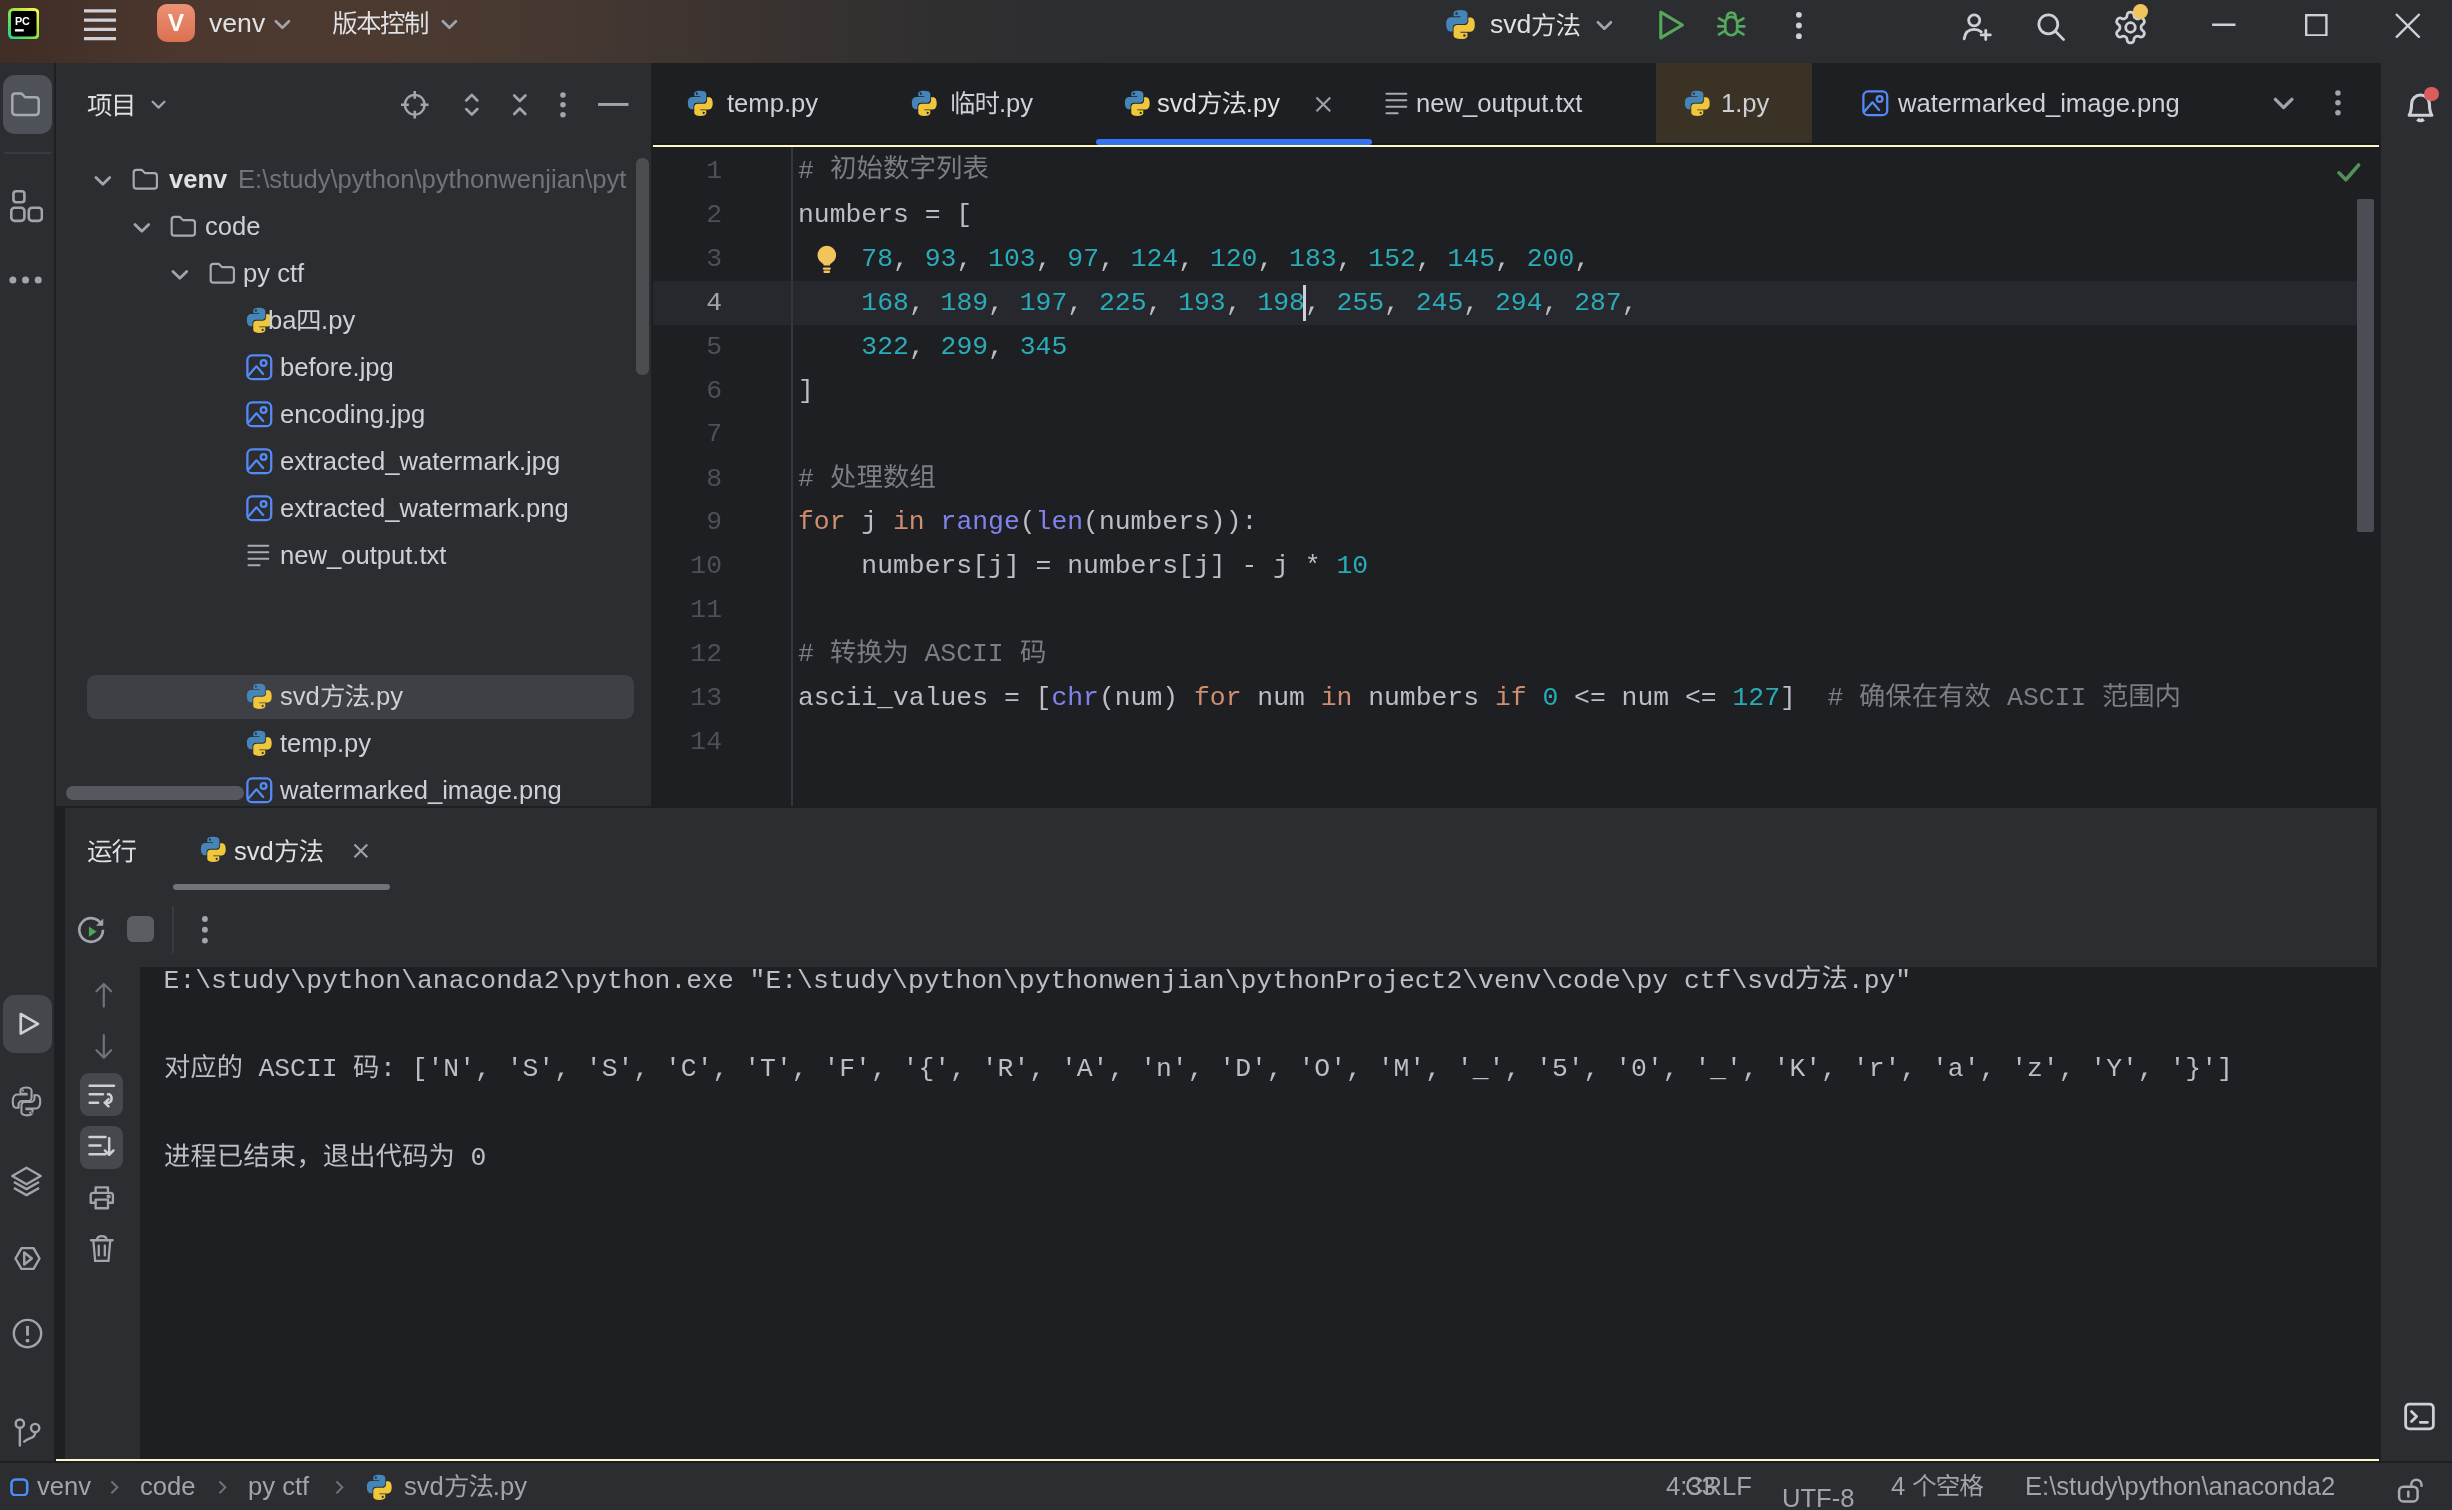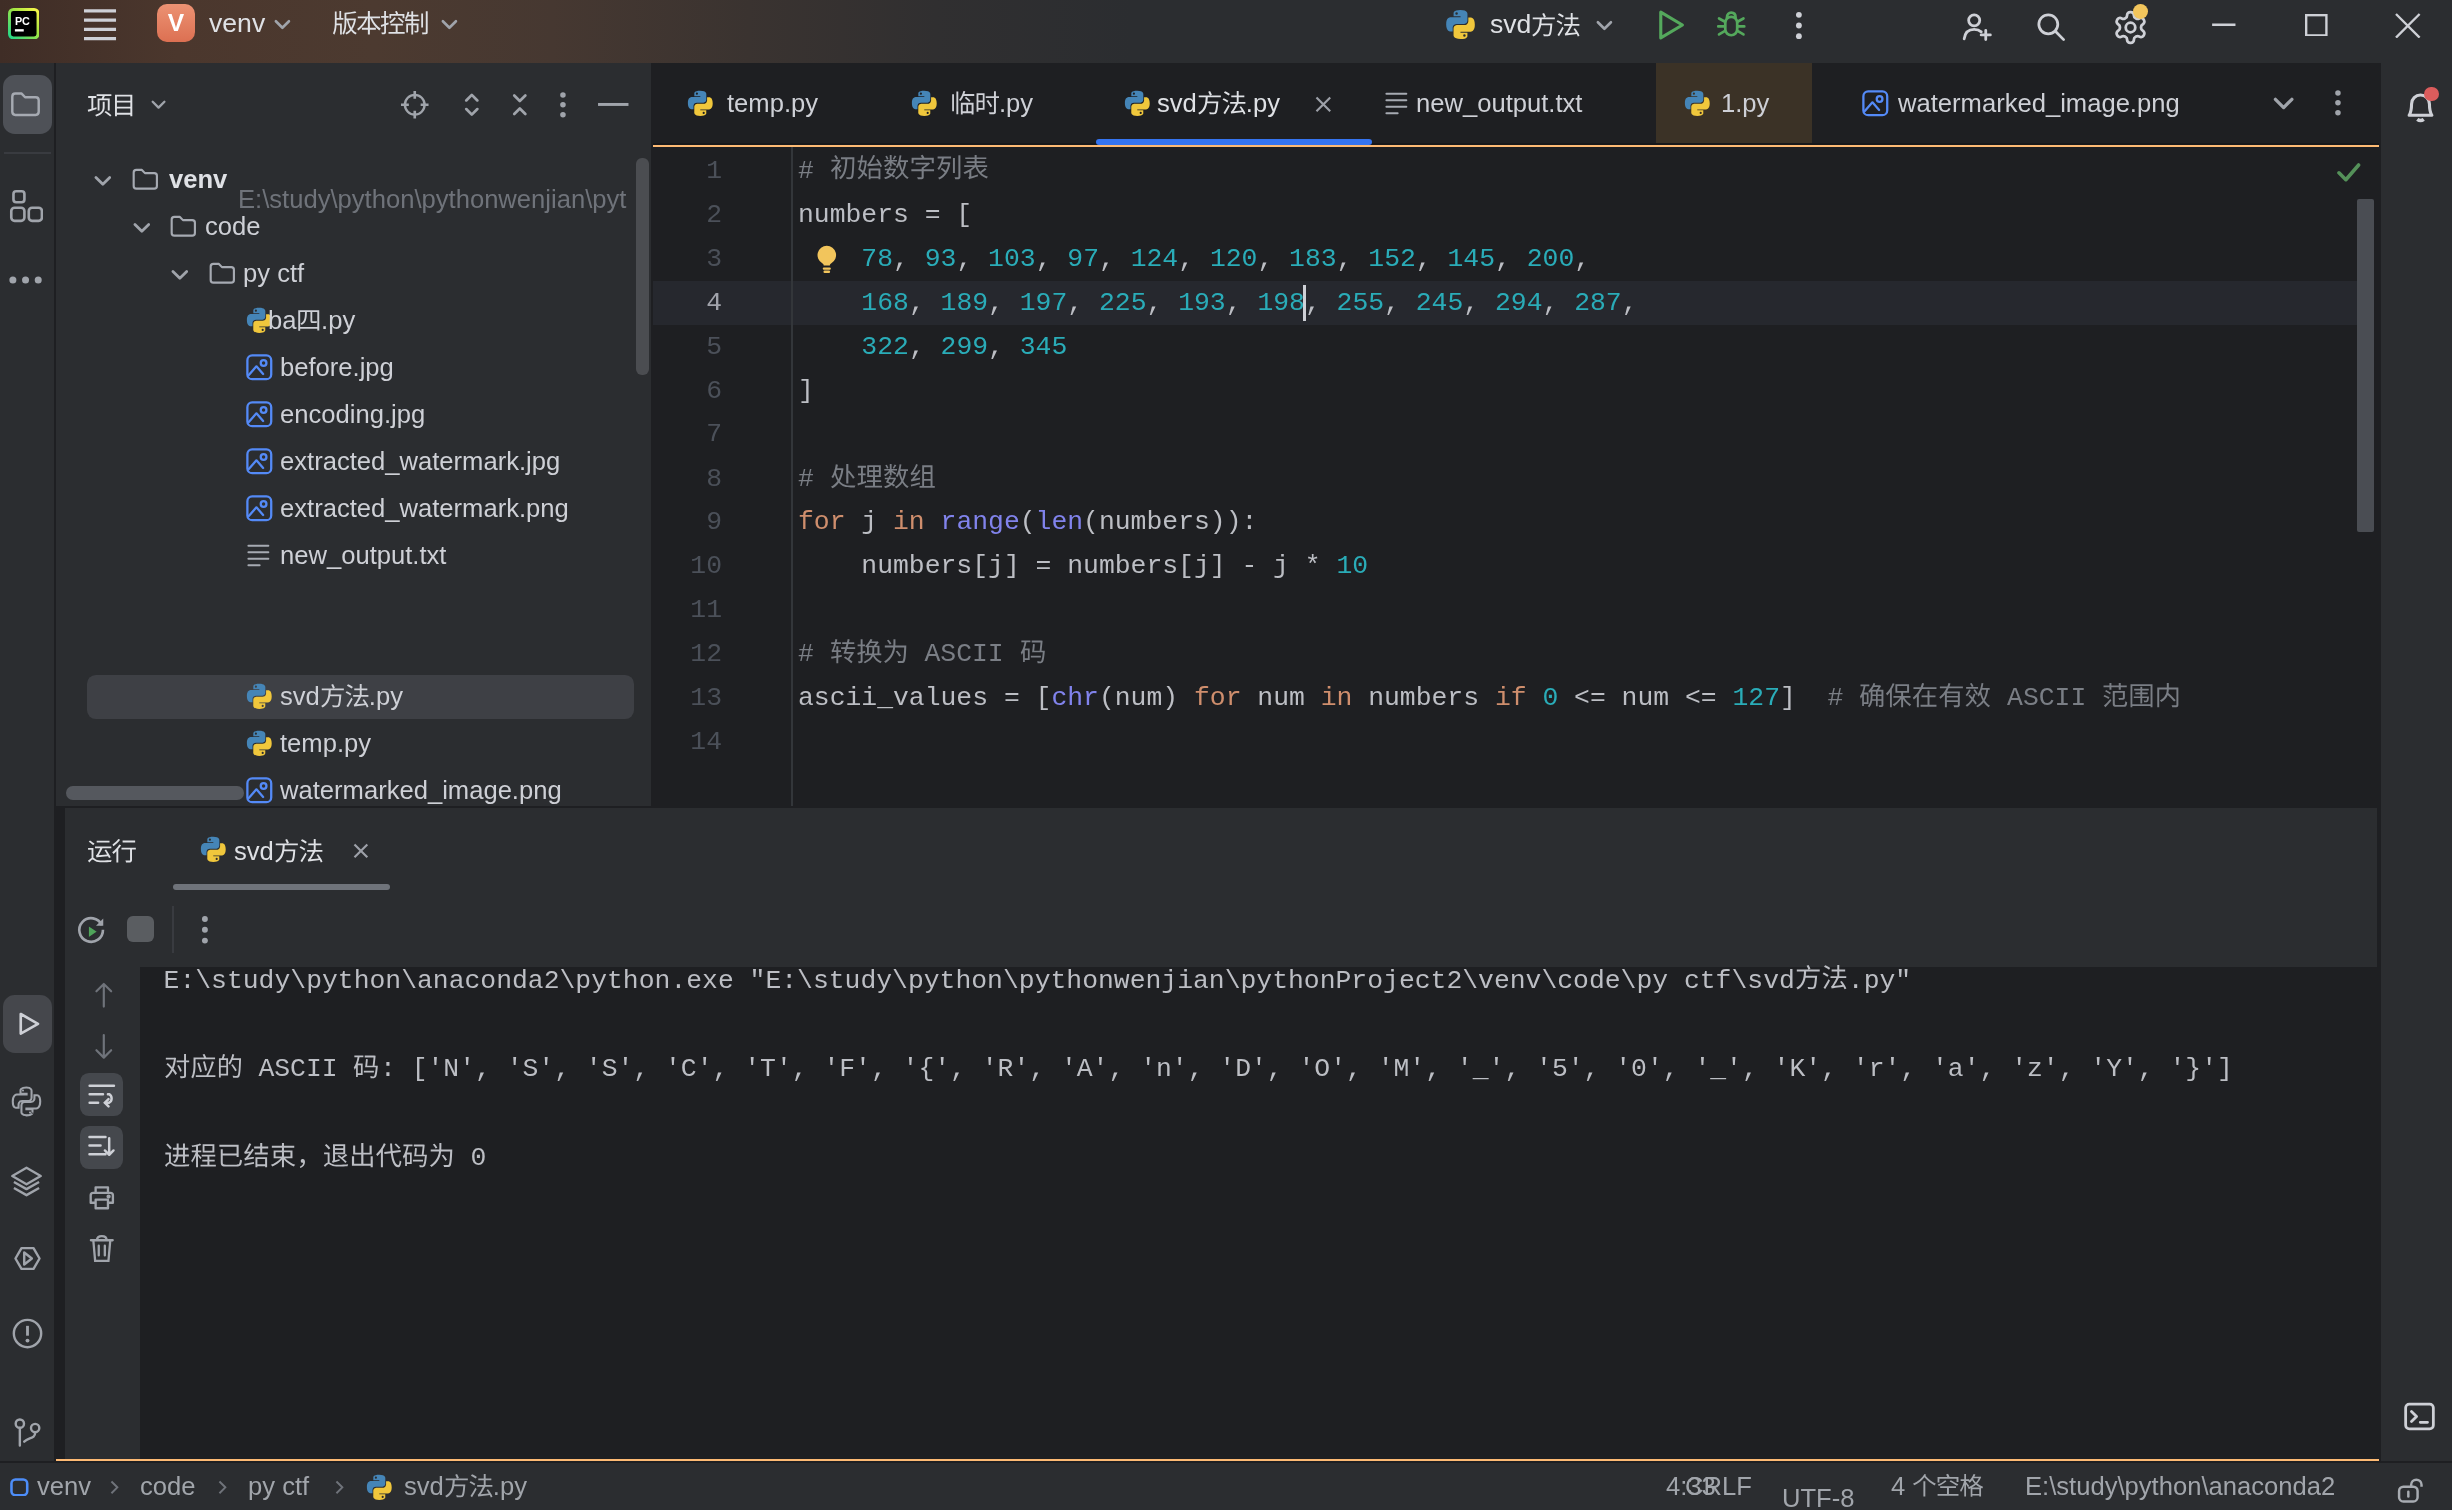--- a/index.html
+++ b/index.html
@@ -1,17 +1,17 @@
 <!DOCTYPE html>
 <html><head><meta charset="utf-8"><style>
 *{margin:0;padding:0;box-sizing:border-box}
 html,body{width:2453px;height:1510px;background:#1E1F22;overflow:hidden}
 body{font-family:"Liberation Sans",sans-serif;-webkit-font-smoothing:antialiased}
 .abs{position:absolute}
-#root{position:relative;width:2453px;height:1510px;background:#fdba74;font-size:25.6px;color:#CED0D6}
+#root{position:relative;width:2453px;height:1510px;background:#fef9c3;font-size:25.6px;color:#CED0D6}
 .mono{font-family:"Liberation Mono",monospace;font-size:26.4px;white-space:pre}
 .row{display:flex;align-items:center}
 svg{display:inline-block}
 </style></head><body>
 <div id="root">
 
 <svg class="abs" width="0" height="0" style="position:absolute">
 <defs>
 <path id="g0" d="M460 546V-79H538V546ZM506 841C406 674 224 528 35 446C56 428 78 399 91 377C245 452 393 568 501 706C634 550 766 454 914 376C926 400 949 428 969 444C815 519 673 613 545 766L573 810Z"></path>
 <path id="g1" d="M85 719V52H156V719ZM251 828V-72H325V828ZM582 570C641 522 716 454 753 414L803 469C766 507 693 569 631 615ZM526 845C490 708 429 576 348 491C366 482 400 462 414 450C459 503 501 573 536 651H952V724H566C579 758 590 794 600 830ZM641 44H499V306H641ZM710 44V306H848V44ZM426 378V-79H499V-26H848V-75H924V378Z"></path>
@@ -243,21 +243,21 @@
       </svg>
 <div class="abs" style="left:30.5px;top:612px;width:547px;height:44px;border-radius:8.9px;background:#3E4045"></div>
 <div class="abs row" style="left:0;top:94px;width:597px;height:44px">
         <svg class="abs" style="left:38px;top:15.8px" width="16.7" height="13.8" viewBox="0 0 17 14">
           <use href="#chev"></use>
         </svg>
         <svg class="abs" style="left:75px;top:7.9px" width="28.6" height="28.6" viewBox="0 0 32 32">
           <use href="#foldico"></use>
         </svg>
         <div class="abs" style="left:113px;top:0;height:44px;line-height:44px;white-space:nowrap;color:#DFE1E5;font-weight:bold">venv</div>
-        <div class="abs" style="left:182px;top:0;height:44px;line-height:44px;white-space:nowrap;color:#6F737A;margin-top:20px;">E:\study\python\pythonwenjian\pyt</div>
+        <div class="abs" style="left:182px;top:0;height:44px;line-height:44px;white-space:nowrap;color:#6F737A;">E:\study\python\pythonwenjian\pyt</div>
       </div>
       <div class="abs row" style="left:0;top:141px;width:597px;height:44px">
         <svg class="abs" style="left:77px;top:15.8px" width="16.7" height="13.8" viewBox="0 0 17 14">
           <use href="#chev"></use>
         </svg>
         <svg class="abs" style="left:113px;top:7.9px" width="28.6" height="28.6" viewBox="0 0 32 32">
           <use href="#foldico"></use>
         </svg>
         <div class="abs" style="left:149px;top:0;height:44px;line-height:44px;white-space:nowrap;color:#CED0D6;">code</div>
       </div>

